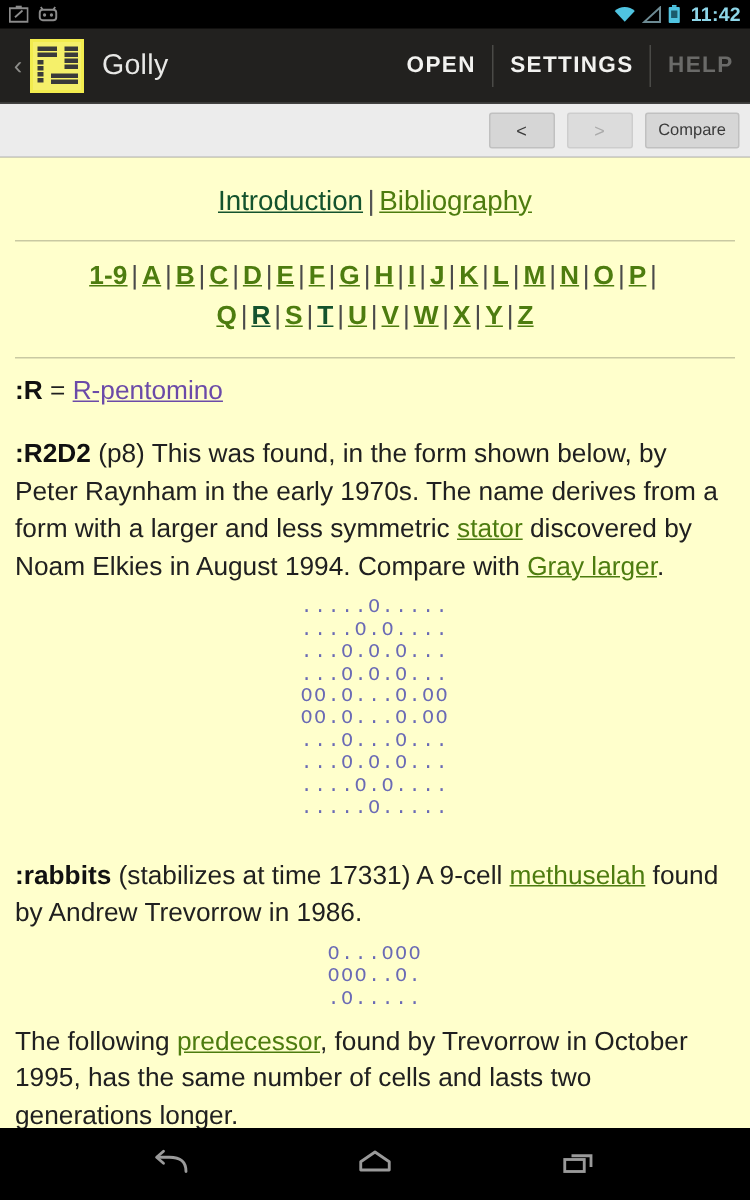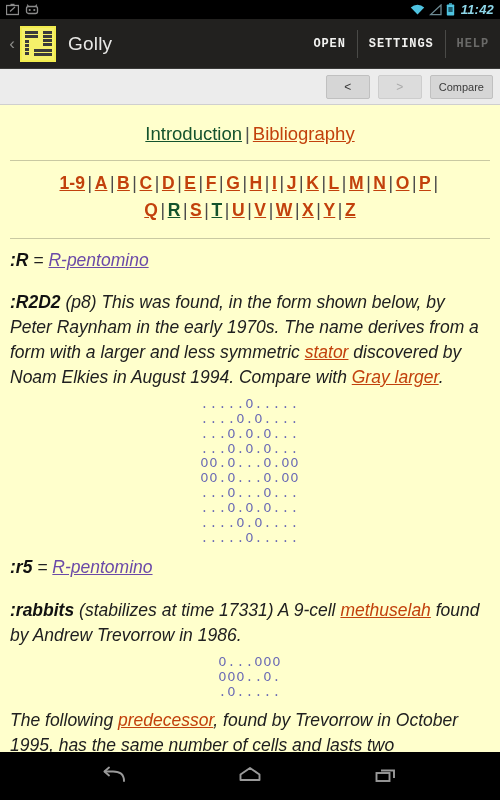--- a/index.html
+++ b/index.html
@@ -42,21 +42,20 @@
     align-items: center;
     gap: 4px;
   }
   .sb-time {
     color: #8ed6e8;
     font-size: 13px;
     font-weight: bold;
     letter-spacing: 0.2px;
     margin-left: 2px;
     line-height: 1;
-    font-style: italic;
   }
   .notif-ic { display: block; }
 
   
   .actionbar {
     position: relative;
     height: 50px;
     background: #22211f;
     display: flex;
     align-items: center;
@@ -97,26 +96,25 @@
   .ab-spacer { flex: 1; }
   .ab-actions {
     display: flex;
     align-items: stretch;
     height: 50px;
   }
   .ab-item {
     display: flex;
     align-items: center;
     padding: 0 11px;
-    font-size: 12px;
+    font-size: 15px;
     font-weight: bold;
     letter-spacing: 0.9px;
     color: #f2f2f0;
     white-space: nowrap;
-    font-family: Liberation Mono, monospace;
   }
   .ab-item.disabled { color: #6a6a68; }
   .ab-sep {
     width: 1px;
     background: #4a4a47;
     margin: 11px 0;
   }
 
   
   .helpbar {
@@ -176,28 +174,28 @@
     font-weight: bold;
     line-height: 1.55;
     letter-spacing: 0.1px;
   }
   .alphaindex .sep {
     color: #4a4a4a;
     font-weight: normal;
     padding: 0 2.5px;
   }
   a, .lnk {
-    color: #c2410c;
+    color: #4d7c0f;
     text-decoration: underline;
     cursor: pointer;
   }
   .lnk.visited { color: #14532d; }
   .lnk.visited2 { color: #6b4aa8; }
   .term { font-weight: bold; color: #111; }
-  p.para { margin: 0 0 2px 0; font-style: italic; }
+  p.para { margin: 0 0 2px 0; }
   .block-gap { height: 16px; }
   .pattern {
     font-family: "Liberation Mono", "DejaVu Sans Mono", monospace;
     color: #6a6ab5;
     font-size: 13px;
     line-height: 1.15;
     text-align: center;
     letter-spacing: 1.2px;
     white-space: pre;
     margin: 8px 0;
@@ -325,23 +323,20 @@
 ....O.O....
 ...O.O.O...
 ...O.O.O...
 OO.O...O.OO
 OO.O...O.OO
 ...O...O...
 ...O.O.O...
 ....O.O....
 .....O.....</div>
 
-    <p class="para">
-      <span class="term">:r5</span><span> = </span><span class="lnk visited2">R-pentomino</span>
-    </p>
 
     <div class="block-gap"></div>
 
     <p class="para">
       <span class="term">:rabbits</span><span> (stabilizes at time 17331) A 9-cell </span><span class="lnk">methuselah</span><span> found by Andrew Trevorrow in 1986.</span>
     </p>
 
     <div class="pattern">O...OOO
 OOO..O.
 .O.....</div>

